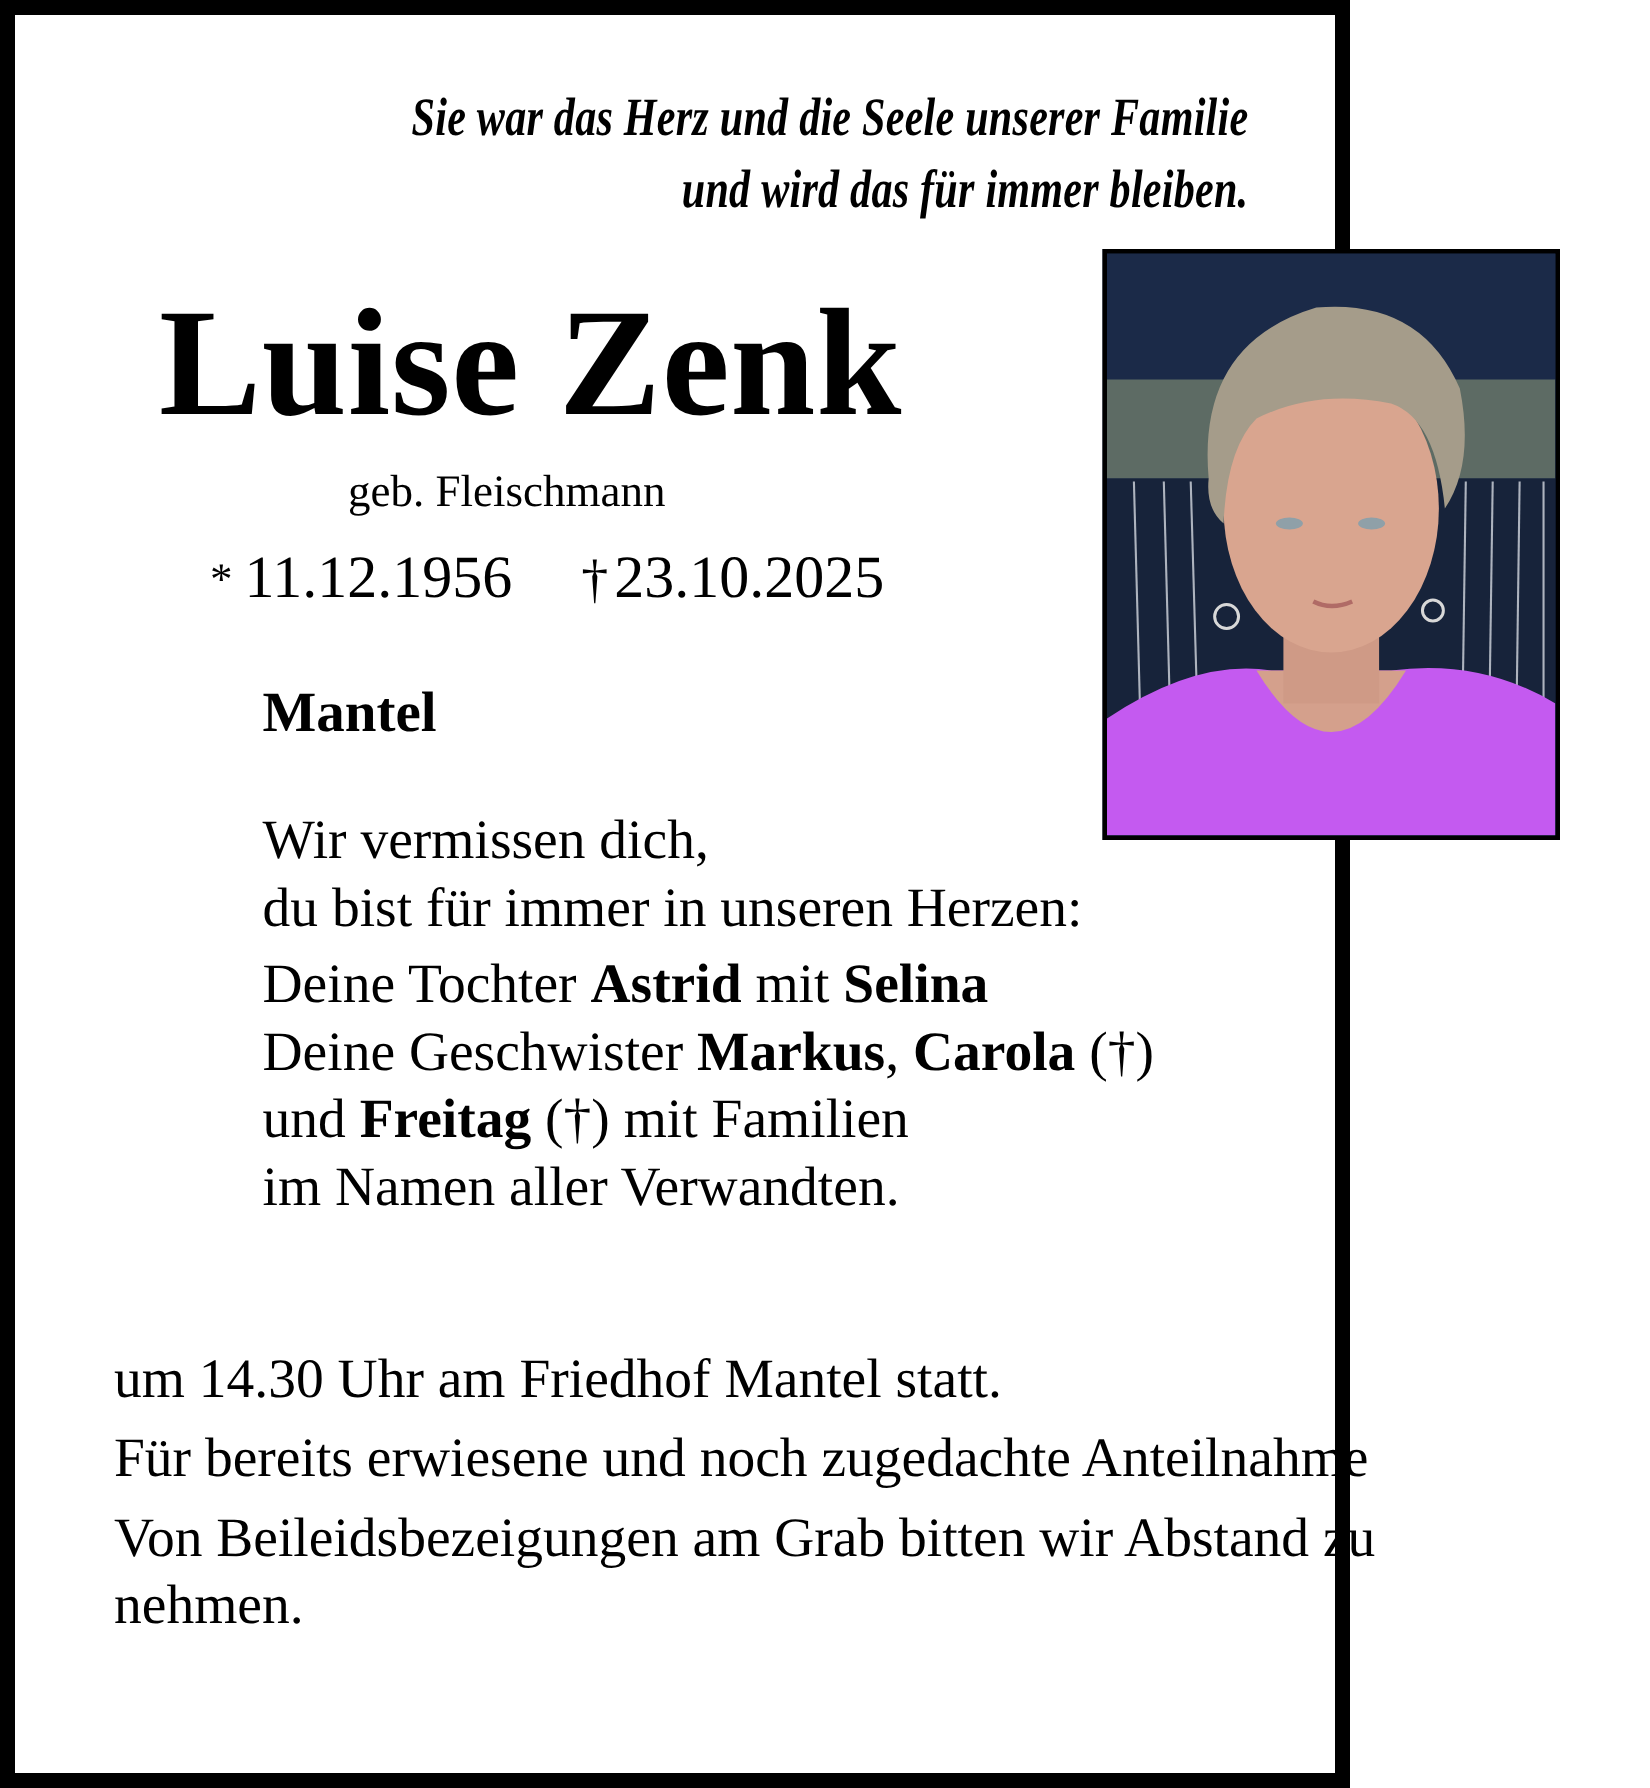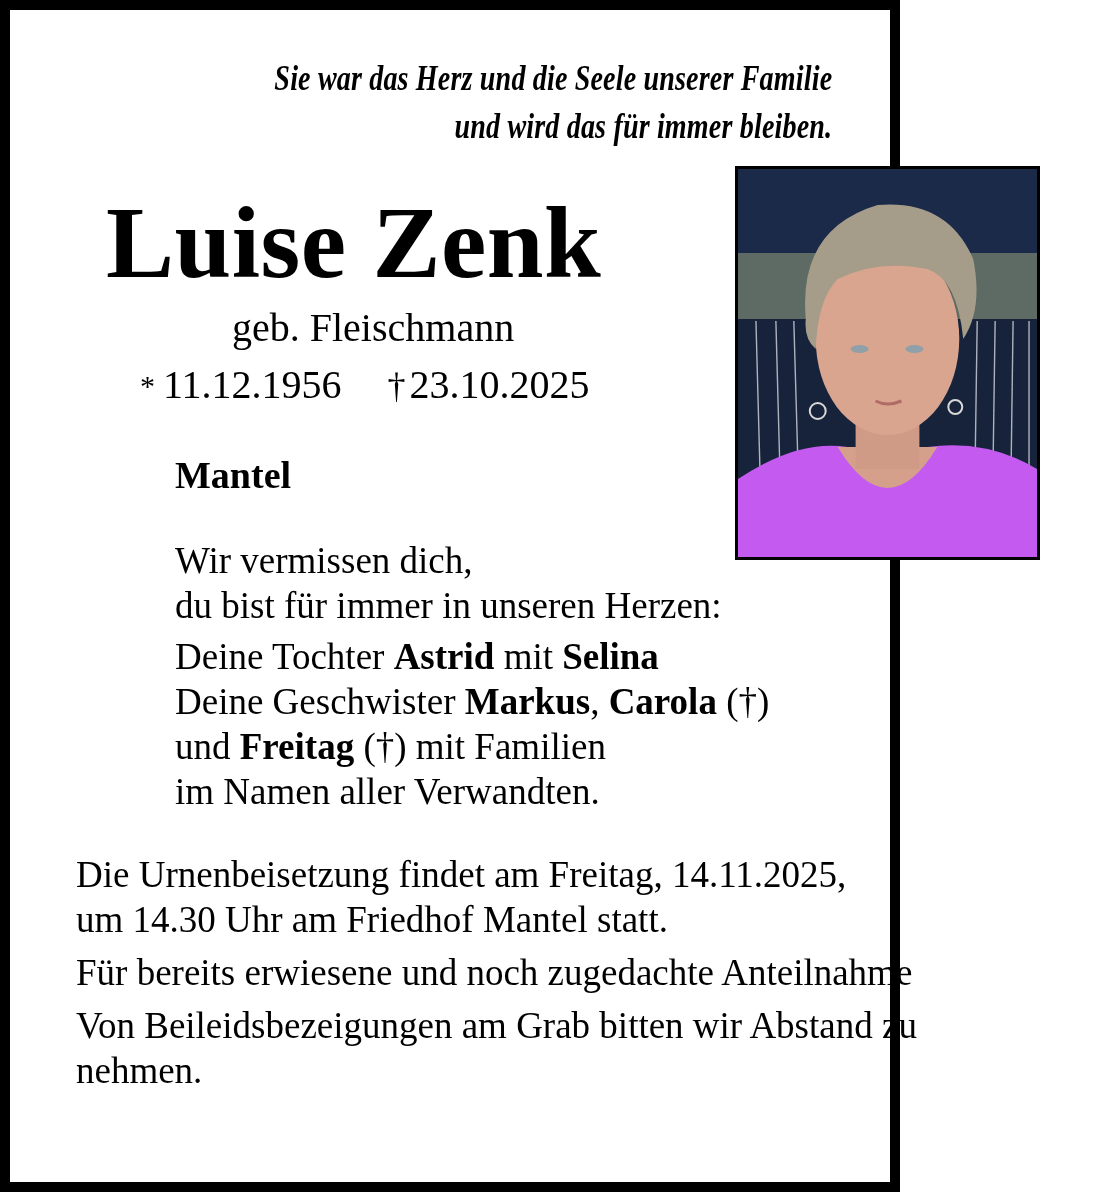--- a/index.html
+++ b/index.html
@@ -1,21 +1,21 @@
 <!DOCTYPE html>
 <html><head>
   <meta charset="utf-8">
   <style>
     html, body { margin: 0; padding: 0; background: #ffffff; }
     body { width: 1100px; height: 1192px; position: relative; overflow: hidden; font-family: "Liberation Serif", "DejaVu Serif", serif; color: #000; }
     .frame { position: absolute; left: 0; top: 0; width: 900px; height: 1192px; box-sizing: border-box; border: 10px solid #000; background: #fff; }
     .motto { position: absolute; right: 58px; top: 44px; text-align: right; font-style: italic; font-weight: bold; font-size: 36px; line-height: 48px; transform: scaleX(0.78); transform-origin: right top; white-space: nowrap; letter-spacing: 0.2px; }
     .motto div { display: block; }
     .name { position: absolute; left: 96px; top: 178px; font-weight: bold; font-size: 102px; line-height: 110px; white-space: nowrap; letter-spacing: 0.5px; }
-    .maiden { position: absolute; left: 222px; top: 298px; font-size: 40px; line-height: 40px; white-space: nowrap; }
+    .maiden { position: absolute; left: 222px; top: 298px; font-size: 30px; line-height: 40px; white-space: nowrap; }
     .dates { position: absolute; left: 130px; top: 354px; font-size: 40px; line-height: 42px; white-space: nowrap; }
     .dates .sym { display: inline-block; font-size: 30px; vertical-align: 2px; margin-right: 8px; }
     .dates .gap { display: inline-block; width: 46px; }
     .dates .cross { display: inline-block; font-size: 36px; margin-right: 4px; }
     .place { position: absolute; left: 165px; top: 444px; font-weight: bold; font-size: 38px; line-height: 42px; }
     .photo { position: absolute; left: 725px; top: 156px; width: 305px; height: 394px; box-sizing: border-box; border: 3px solid #000; overflow: hidden; background: #1b2a48; }
     .photo svg { display: block; width: 100%; height: 100%; }
     .mourn { position: absolute; left: 165px; top: 528px; font-size: 37px; line-height: 45px; white-space: nowrap; }
     .mourn .line { display: block; }
     .mourn .sp { height: 6px; display: block; }
@@ -74,18 +74,18 @@
     <span class="line">Wir vermissen dich,</span>
     <span class="line">du bist für immer in unseren Herzen:</span>
     <span class="sp"></span>
     <span class="line"><span>Deine Tochter </span><b>Astrid</b><span> mit </span><b>Selina</b></span>
     <span class="line"><span>Deine Geschwister </span><b>Markus</b><span>, </span><b>Carola</b><span> (†)</span></span>
     <span class="line"><span>und </span><b>Freitag</b><span> (†) mit Familien</span></span>
     <span class="line">im Namen aller Verwandten.</span>
   </div>
 
   <div class="info">
-    <p><span>Die Urnenbeisetzung findet am Freitag, 14.11.2025,</span><br><span>um 14.30 Uhr am Friedhof Mantel statt.</span></p>
+    <p><br><span>um 14.30 Uhr am Friedhof Mantel statt.</span></p>
     <p><span>Für bereits erwiesene und noch zugedachte Anteilnahme</span><br></p>
     <p><span>Von Beileidsbezeigungen am Grab bitten wir Abstand zu</span><br><span>nehmen.</span></p>
   </div>
 
 </div>
 
 </body></html>

